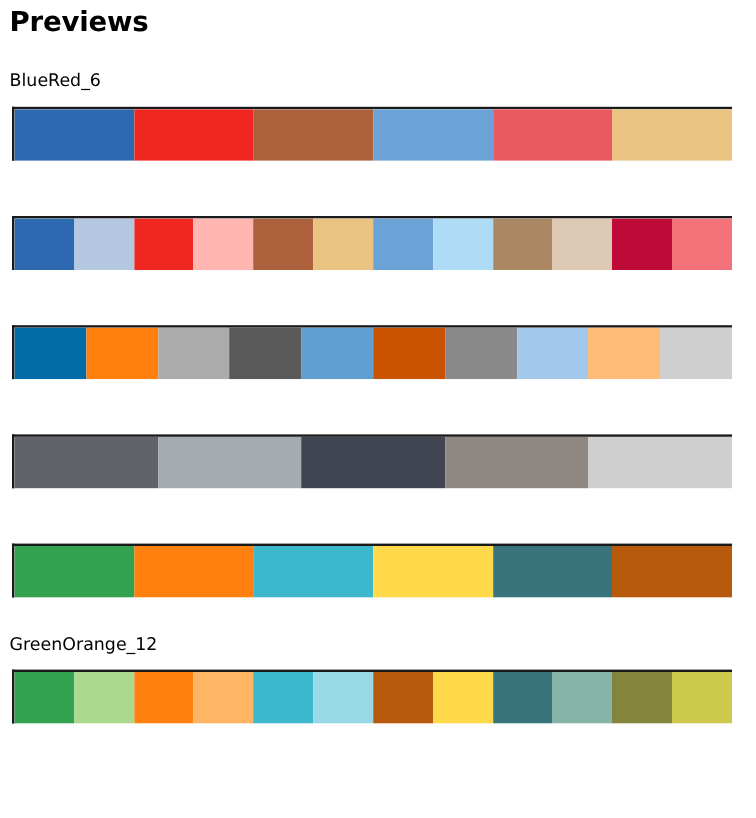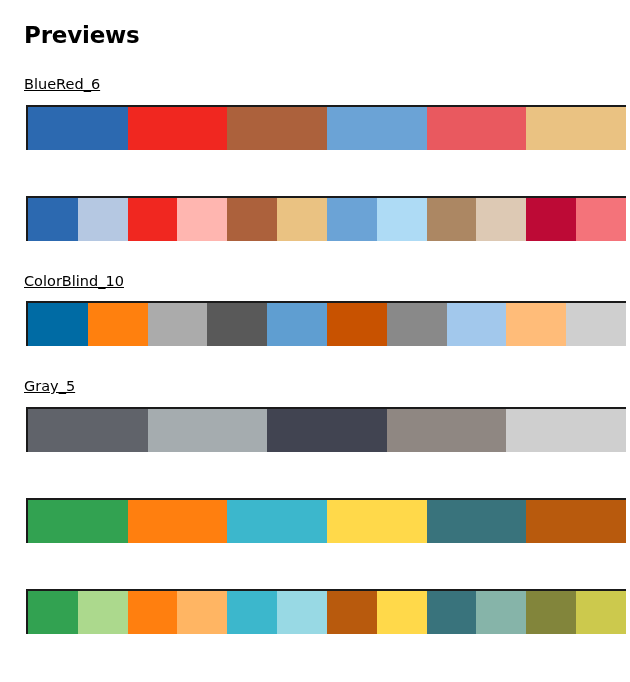--- a/index.html
+++ b/index.html
@@ -13,37 +13,36 @@
     height: 682px;
     overflow: hidden;
     font-family: "DejaVu Sans", "Liberation Sans", sans-serif;
     color: #000000;
     position: relative;
   }
 
   .page {
     width: 579px;
     box-sizing: border-box;
-    padding: 16px;
+    padding: 0;
   }
 
   .page-title {
     font-size: 23px;
     font-weight: bold;
     line-height: 1;
     margin: 0;
     padding: 8px 0 0 8px;
     letter-spacing: -0.2px;
     color: #000000;
   }
 
   .palette-block {
     margin: 0;
     padding: 0;
-    text-decoration: underline;
   }
 
   .palette-label {
     font-size: 14.5px;
     line-height: 1;
     color: #000000;
     padding: 0 0 0 8px;
     margin: 0;
   }
 
@@ -103,38 +102,36 @@
           <div class="swatch" title="#6BA3D6" style="background-color: rgb(107, 163, 214);"></div>
           <div class="swatch" title="#AEDBF5" style="background-color: rgb(174, 219, 245);"></div>
           <div class="swatch" title="#AC8763" style="background-color: rgb(172, 135, 99);"></div>
           <div class="swatch" title="#DDC9B4" style="background-color: rgb(221, 201, 180);"></div>
           <div class="swatch" title="#BD0A36" style="background-color: rgb(189, 10, 54);"></div>
           <div class="swatch" title="#F4737A" style="background-color: rgb(244, 115, 122);"></div>
         </div>
         <div class="sp-strip-to-label"></div>
       </div>
       <div class="palette-block">
-        <div class="palette-label">ColorBlind_10</div>
         <div class="sp-label-to-strip"></div>
         <div class="swatch-strip">
           <div class="swatch" title="#006BA4" style="background-color: rgb(0, 107, 164);"></div>
           <div class="swatch" title="#FF800E" style="background-color: rgb(255, 128, 14);"></div>
           <div class="swatch" title="#ABABAB" style="background-color: rgb(171, 171, 171);"></div>
           <div class="swatch" title="#595959" style="background-color: rgb(89, 89, 89);"></div>
           <div class="swatch" title="#5F9ED1" style="background-color: rgb(95, 158, 209);"></div>
           <div class="swatch" title="#C85200" style="background-color: rgb(200, 82, 0);"></div>
           <div class="swatch" title="#898989" style="background-color: rgb(137, 137, 137);"></div>
           <div class="swatch" title="#A2C8EC" style="background-color: rgb(162, 200, 236);"></div>
           <div class="swatch" title="#FFBC79" style="background-color: rgb(255, 188, 121);"></div>
           <div class="swatch" title="#CFCFCF" style="background-color: rgb(207, 207, 207);"></div>
         </div>
         <div class="sp-strip-to-label"></div>
       </div>
       <div class="palette-block">
-        <div class="palette-label">Gray_5</div>
         <div class="sp-label-to-strip"></div>
         <div class="swatch-strip">
           <div class="swatch" title="#60636A" style="background-color: rgb(96, 99, 106);"></div>
           <div class="swatch" title="#A5ACAF" style="background-color: rgb(165, 172, 175);"></div>
           <div class="swatch" title="#414451" style="background-color: rgb(65, 68, 81);"></div>
           <div class="swatch" title="#8F8782" style="background-color: rgb(143, 135, 130);"></div>
           <div class="swatch" title="#CFCFCF" style="background-color: rgb(207, 207, 207);"></div>
         </div>
         <div class="sp-strip-to-label"></div>
       </div>
@@ -144,20 +141,21 @@
           <div class="swatch" title="#32A251" style="background-color: rgb(50, 162, 81);"></div>
           <div class="swatch" title="#FF7F0F" style="background-color: rgb(255, 127, 15);"></div>
           <div class="swatch" title="#3CB7CC" style="background-color: rgb(60, 183, 204);"></div>
           <div class="swatch" title="#FFD94A" style="background-color: rgb(255, 217, 74);"></div>
           <div class="swatch" title="#39737C" style="background-color: rgb(57, 115, 124);"></div>
           <div class="swatch" title="#B85A0D" style="background-color: rgb(184, 90, 13);"></div>
         </div>
         <div class="sp-strip-to-label"></div>
       </div>
       <div class="palette-block">
+        <div class="palette-label">GreenOrange_12</div>
         <div class="sp-label-to-strip"></div>
         <div class="swatch-strip">
           <div class="swatch" title="#32A251" style="background-color: rgb(50, 162, 81);"></div>
           <div class="swatch" title="#ACD98D" style="background-color: rgb(172, 217, 141);"></div>
           <div class="swatch" title="#FF7F0F" style="background-color: rgb(255, 127, 15);"></div>
           <div class="swatch" title="#FFB563" style="background-color: rgb(255, 181, 99);"></div>
           <div class="swatch" title="#3CB7CC" style="background-color: rgb(60, 183, 204);"></div>
           <div class="swatch" title="#98D9E4" style="background-color: rgb(152, 217, 228);"></div>
           <div class="swatch" title="#B85A0D" style="background-color: rgb(184, 90, 13);"></div>
           <div class="swatch" title="#FFD94A" style="background-color: rgb(255, 217, 74);"></div>

